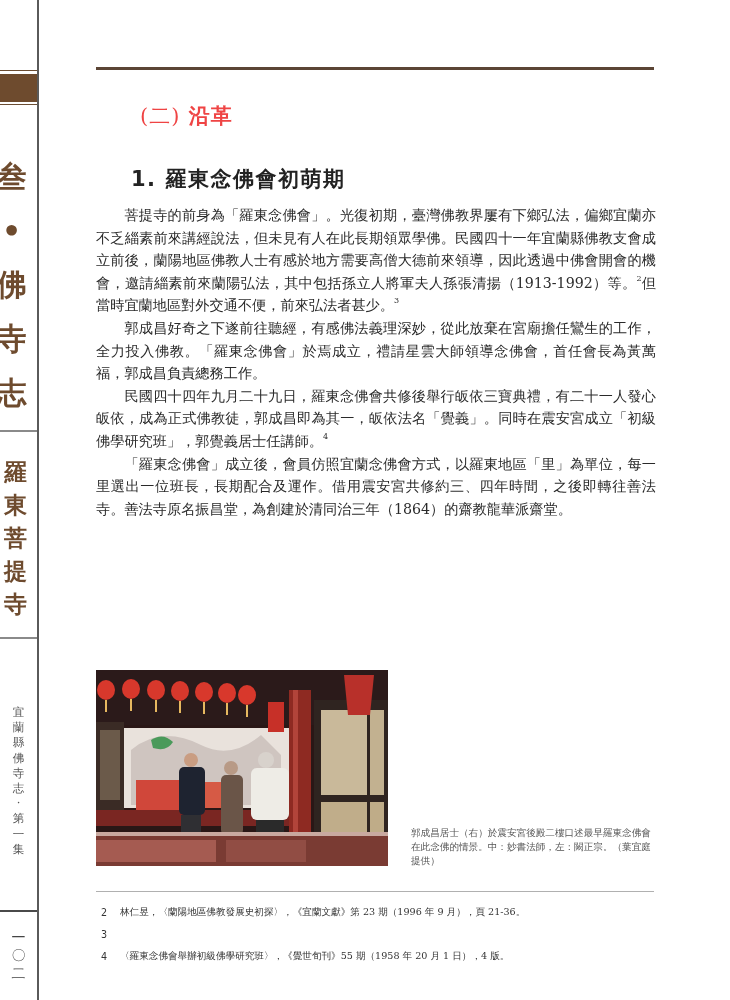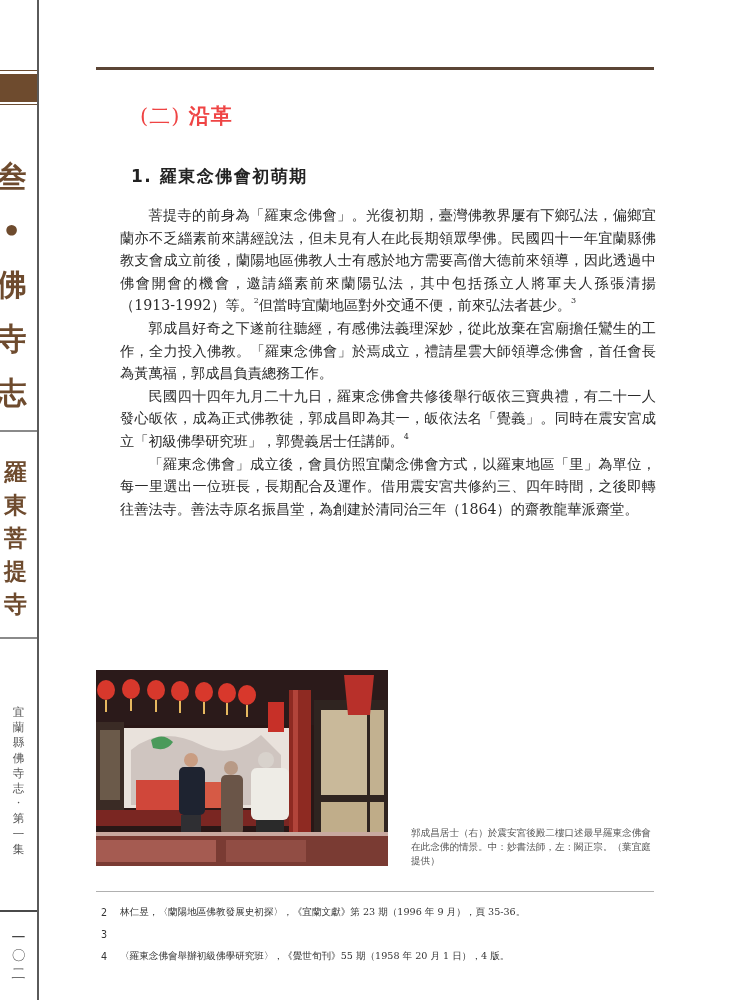--- a/index.html
+++ b/index.html
@@ -20,24 +20,24 @@
     .sidebar-book { position: absolute; left: 0; top: 705px; width: 37px; display: flex; flex-direction: column; align-items: center; }
     .sidebar-book span { display: block; color: #555; font-size: 11.5px; line-height: 15.2px; }
     .sidebar-hline-dark { position: absolute; left: 0; top: 910px; width: 37px; height: 2px; background: #4a4a4a; }
     .sidebar-pageno { position: absolute; left: 0; top: 928px; width: 37px; display: flex; flex-direction: column; align-items: center; }
     .sidebar-pageno span { display: block; color: #444; font-size: 14px; line-height: 18px; }
 
     
     .top-rule { position: absolute; left: 96px; top: 67px; width: 558px; height: 3px; background: #5b4535; }
     .section-title { position: absolute; left: 103px; top: 102px; font-size: 21px; color: #ef4444; font-weight: bold; letter-spacing: 1px; margin-left: 37px; }
     .section-title .paren { font-weight: normal; }
-    .sub-title { position: absolute; left: 131px; top: 165px; font-family: "DejaVu Sans", sans-serif; font-size: 17px; font-weight: bold; color: #222; letter-spacing: 1.5px; }
+    .sub-title { position: absolute; left: 131px; top: 165px; font-family: "DejaVu Sans", sans-serif; font-size: 21px; font-weight: bold; color: #222; letter-spacing: 1.5px; }
 
     .body-text { position: absolute; left: 96px; top: 204px; width: 560px; font-size: 14.2px; line-height: 22.6px; color: #2a2a2a; text-align: justify; text-justify: inter-character; }
-    .body-text p { text-indent: 2em; margin-left: 24px; }
+    .body-text p { text-indent: 2em; }
     .body-text sup { font-size: 8px; vertical-align: 7px; line-height: 0; }
 
     .photo { position: absolute; left: 96px; top: 670px; width: 292px; height: 196px; overflow: hidden; background: #3a1d19; }
     .photo svg { display: block; }
 
     .caption { position: absolute; left: 411px; top: 826px; width: 248px; font-family: Liberation Sans, sans-serif; font-size: 9.6px; line-height: 14px; color: #555; }
 
     .foot-rule { position: absolute; left: 96px; top: 891px; width: 558px; height: 1px; background: #b0b0b0; }
     .footnotes { position: absolute; left: 96px; top: 901px; width: 560px; font-size: 9.6px; color: #333; }
     .footnote { display: flex; height: 22px; align-items: center; }
@@ -174,21 +174,21 @@
     <rect x="130" y="170" width="80" height="22" fill="#a05a50" opacity="0.6"></rect>
   </svg>
 </div>
 
 <div class="caption">郭成昌居士（右）於震安宮後殿二樓口述最早羅東念佛會在此念佛的情景。中：妙書法師，左：闕正宗。（葉宜庭提供）</div>
 
 <div class="foot-rule"></div>
 <div class="footnotes">
   <div class="footnote">
     <span class="num">2</span>
-    <span class="txt">林仁昱，〈蘭陽地區佛教發展史初探〉，《宜蘭文獻》第 23 期（1996 年 9 月），頁 35-36。</span>
+    <span class="txt">林仁昱，〈蘭陽地區佛教發展史初探〉，《宜蘭文獻》第 23 期（1996 年 9 月），頁 21-36。</span>
   </div>
   <div class="footnote">
     <span class="num">3</span>
   </div>
   <div class="footnote">
     <span class="num">4</span>
     <span class="txt">〈羅東念佛會舉辦初級佛學研究班〉，《覺世旬刊》55 期（1958 年 20 月 1 日），4 版。</span>
   </div>
 </div>
 

